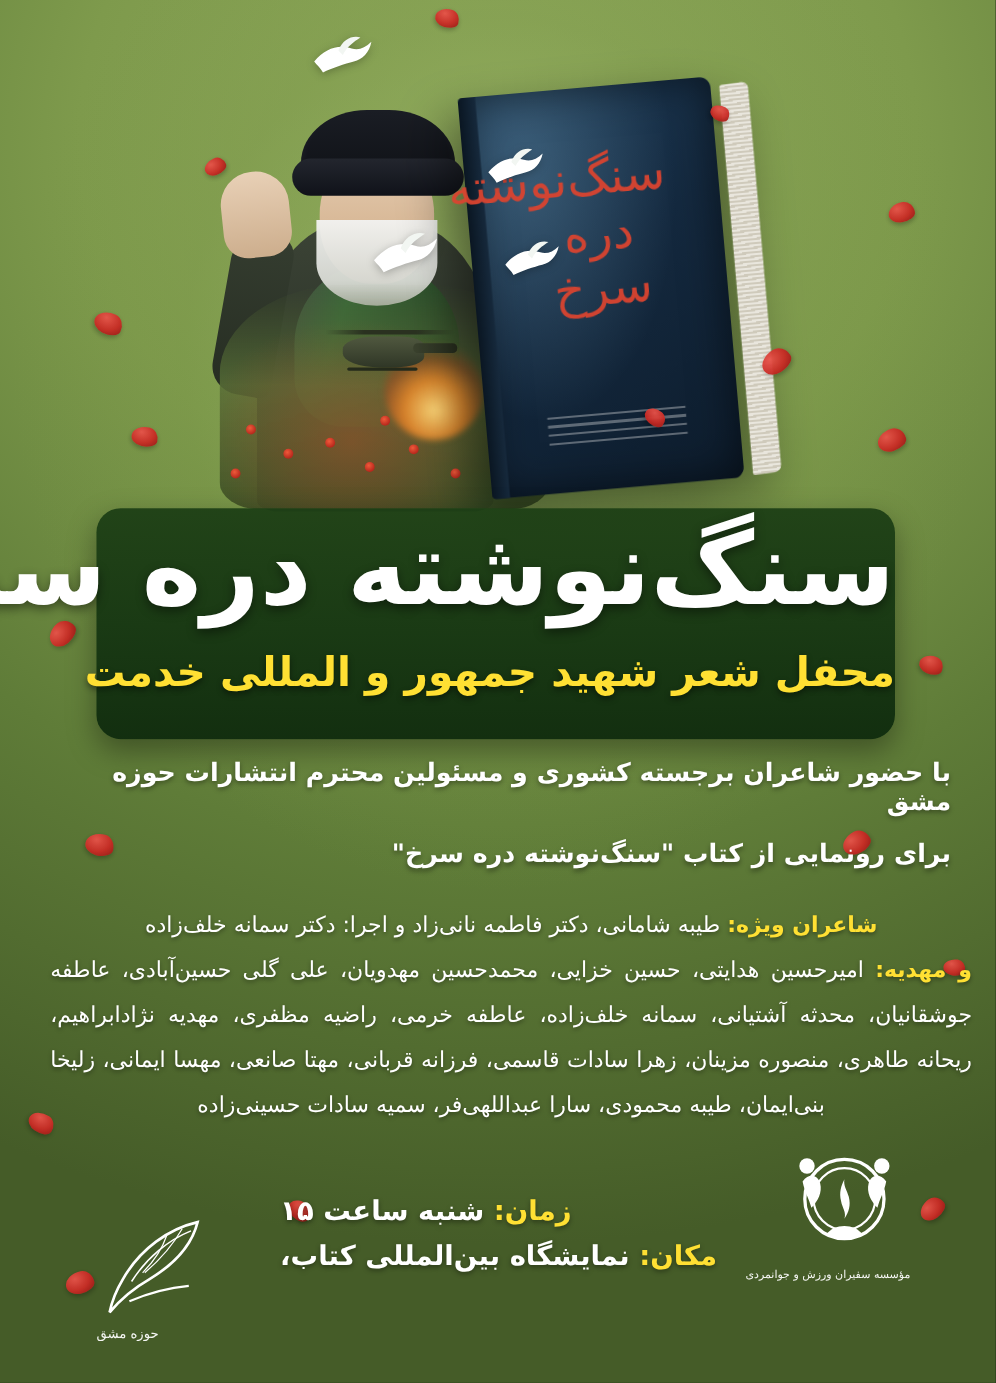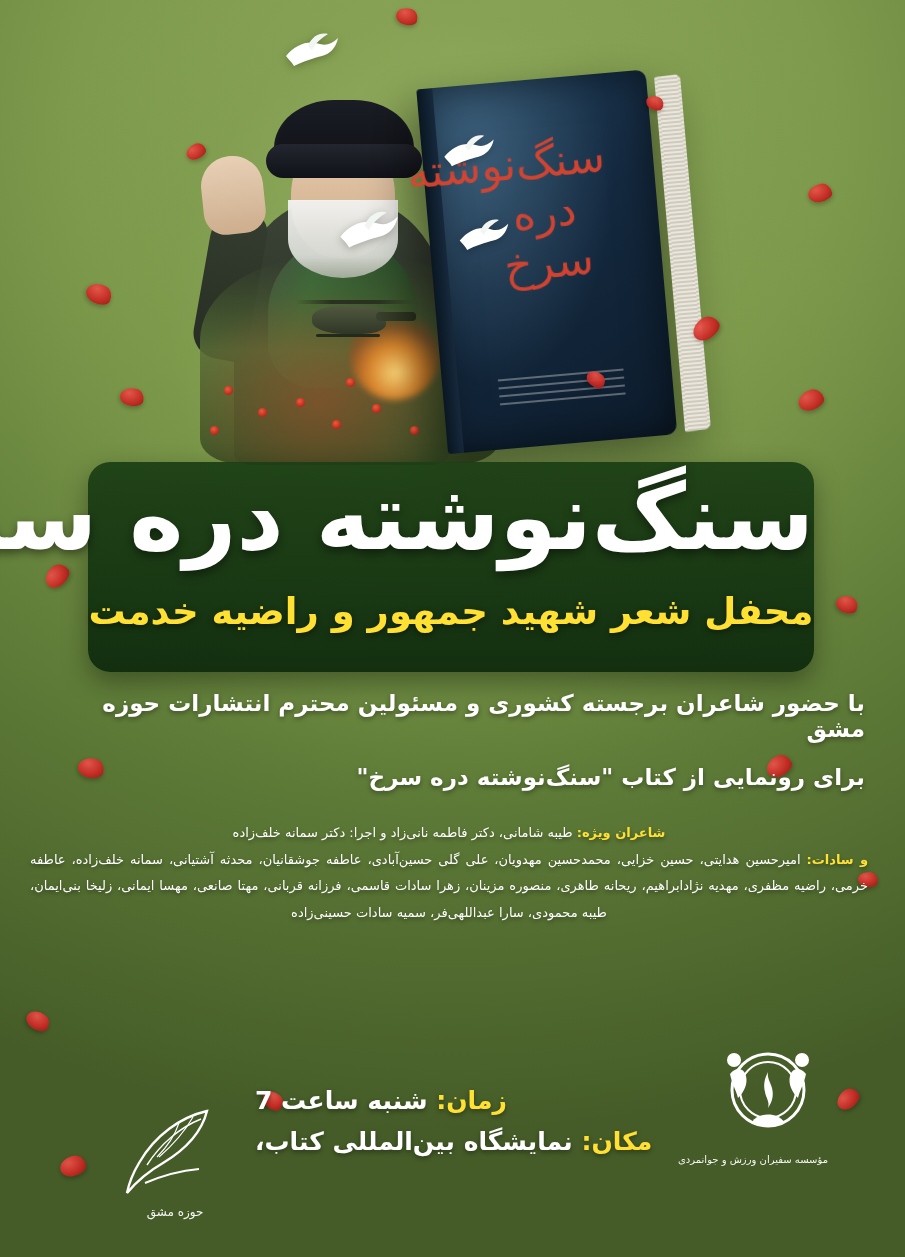--- a/index.html
+++ b/index.html
@@ -262,26 +262,26 @@
   .line-1, .line-2 {
     font-size: 23px;
     font-weight: bold;
     color: #ffffff;
     margin-bottom: 22px;
     text-shadow: 0 2px 5px rgba(0,0,0,0.40);
   }
 
   .poets {
     position: absolute;
-    left: 30px; top: 820px;
+    left: 46px; top: 820px;
     width: 838px;
     text-align: justify;
     text-align-last: center;
     direction: rtl;
-    font-size: 13px;
+    font-size: 20px;
     line-height: 2.05;
     color: #ffffff;
     text-shadow: 0 2px 4px rgba(0,0,0,0.40);
   }
   .poets b.label { color: #ffe033; }
 
   
   .footer-info {
     position: absolute;
     right: 230px; top: 1080px;
@@ -298,23 +298,23 @@
 
   
   .logo-right {
     position: absolute;
     left: 678px; top: 1038px;
     width: 150px; height: 150px;
     text-align: right;
   }
   .logo-left {
     position: absolute;
-    left: 100px; top: 1105px;
+    left: 88px; top: 1105px;
     width: 150px; height: 130px;
-    text-align: center;
+    text-align: left;
   }
   .logo-caption {
     font-size: 10px;
     color: #ffffff;
     opacity: .95;
     margin-top: 2px;
   }
   .logo-caption2 {
     font-size: 12px;
     color: #ffffff;
@@ -400,40 +400,40 @@
   <div class="petal" style="left:78px;  top:758px; width:26px; height:20px; transform:rotate(14deg);"></div>
   <div class="petal" style="left:766px; top:756px; width:26px; height:20px; transform:rotate(-26deg);"></div>
   <div class="petal" style="left:26px;  top:1012px; width:24px; height:18px; transform:rotate(34deg);"></div>
   <div class="petal" style="left:60px;  top:1156px; width:26px; height:20px; transform:rotate(-12deg);"></div>
   <div class="petal" style="left:262px; top:1092px; width:22px; height:17px; transform:rotate(44deg);"></div>
   <div class="petal" style="left:836px; top:1090px; width:24px; height:18px; transform:rotate(-36deg);"></div>
   <div class="petal" style="left:858px; top:872px; width:20px; height:15px; transform:rotate(8deg);"></div>
 
   <div class="title-band">
     <div class="main-title">سنگ‌نوشته دره سرخ</div>
-    <div class="sub-title">محفل شعر شهید جمهور و راضیه خدمت</div>
+    <div class="sub-title">محفل شعر شهید جمهور و المللی خدمت</div>
   </div>
 
   <div class="lines">
     <div class="line-1">با حضور شاعران برجسته کشوری و مسئولین محترم انتشارات حوزه مشق</div>
     <div class="line-2">برای رونمایی از کتاب "سنگ‌نوشته دره سرخ"</div>
   </div>
 
   <div class="poets">
     <b class="label">شاعران ویژه:</b>
     <span>طیبه شامانی، دکتر فاطمه نانی‌زاد و اجرا: دکتر سمانه خلف‌زاده</span>
     <br>
-    <b class="label">و سادات:</b>
+    <b class="label">و مهدیه:</b>
     <span>امیرحسین هدایتی، حسین خزایی، محمدحسین مهدویان، علی گلی حسین‌آبادی، عاطفه جوشقانیان، محدثه آشتیانی، سمانه خلف‌زاده، عاطفه خرمی، راضیه مظفری، مهدیه نژادابراهیم، ریحانه طاهری، منصوره مزینان، زهرا سادات قاسمی، فرزانه قربانی، مهتا صانعی، مهسا ایمانی، زلیخا بنی‌ایمان، طیبه محمودی، سارا عبداللهی‌فر، سمیه سادات حسینی‌زاده</span>
   </div>
 
   <div class="footer-info">
     <div>
       <b class="k">زمان:</b>
-      <span>شنبه ساعت 7</span>
+      <span>شنبه ساعت ۱۵</span>
     </div>
     <div>
       <b class="k">مکان:</b>
       <span>نمایشگاه بین‌المللی کتاب،</span>
     </div>
   </div>
 
   <div class="logo-right">
     <svg width="120" height="110" viewBox="0 0 120 110">
       <circle cx="60" cy="52" r="36" fill="none" stroke="#ffffff" stroke-width="3"></circle>

